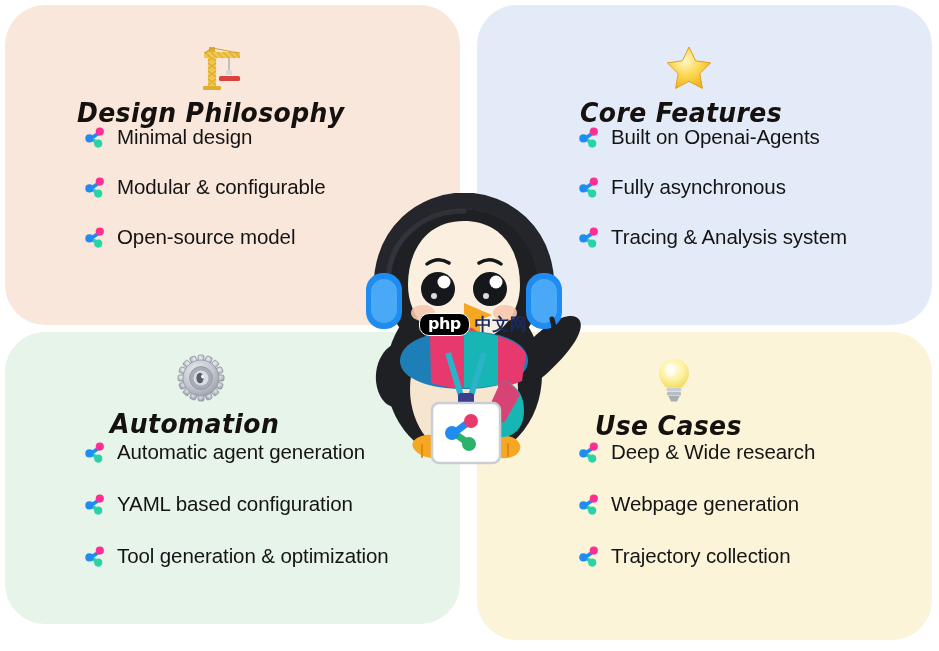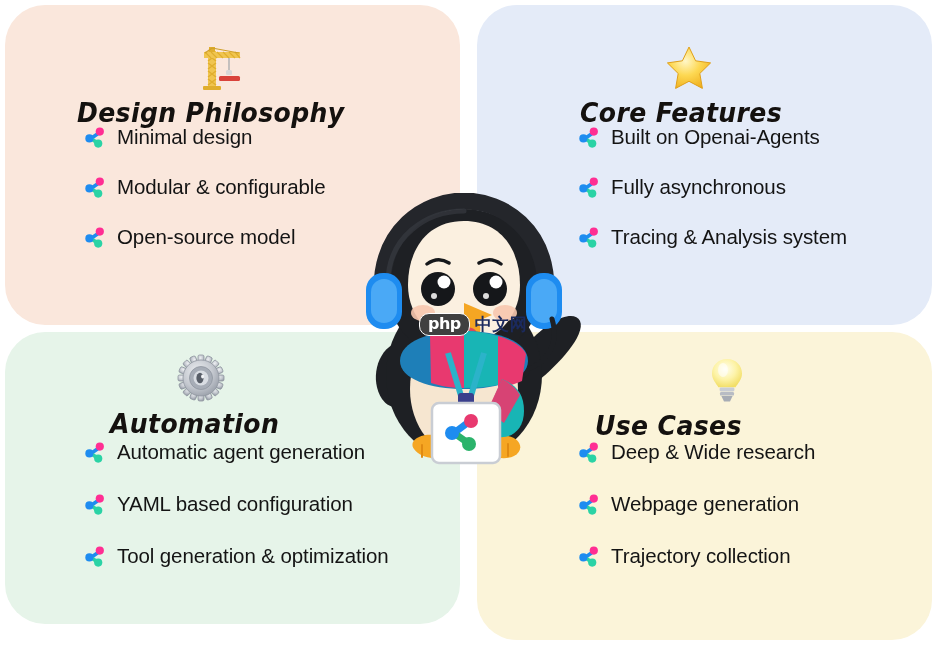--- a/index.html
+++ b/index.html
@@ -38,21 +38,21 @@
     position: absolute;
     display: flex;
     align-items: center;
     gap: 4px;
     white-space: nowrap;
     flex-direction: column;
   }
   .card-tl .card-head { left: 72px;  top: 36px; }
   .card-tr .card-head { left: 103px;  top: 36px; }
   .card-bl .card-head { left: 105px; top: 20px; }
-  .card-br .card-head { left: 118px; top: 22px; align-items: flex-end; }
+  .card-br .card-head { left: 118px; top: 22px; }
 
   .head-icon {
     width: 52px;
     height: 52px;
     flex: 0 0 52px;
     position: relative;
   }
   .head-title {
     font-family: "DejaVu Sans", sans-serif;
     font-size: 27px;
@@ -109,21 +109,21 @@
   #watermark {
     position: absolute;
     left: 419px;
     top: 313px;
     display: flex;
     align-items: center;
     gap: 5px;
     pointer-events: none;
   }
   .wm-php {
-    background: #404040;
+    background: #000000;
     color: #ffffff;
     font-family: "DejaVu Sans", sans-serif;
     font-weight: bold;
     font-size: 16px;
     line-height: 18px;
     padding: 1px 8px 2px 8px;
     border-radius: 10px;
     border: 1.5px solid #ffffff;
     letter-spacing: -0.5px;
   }

